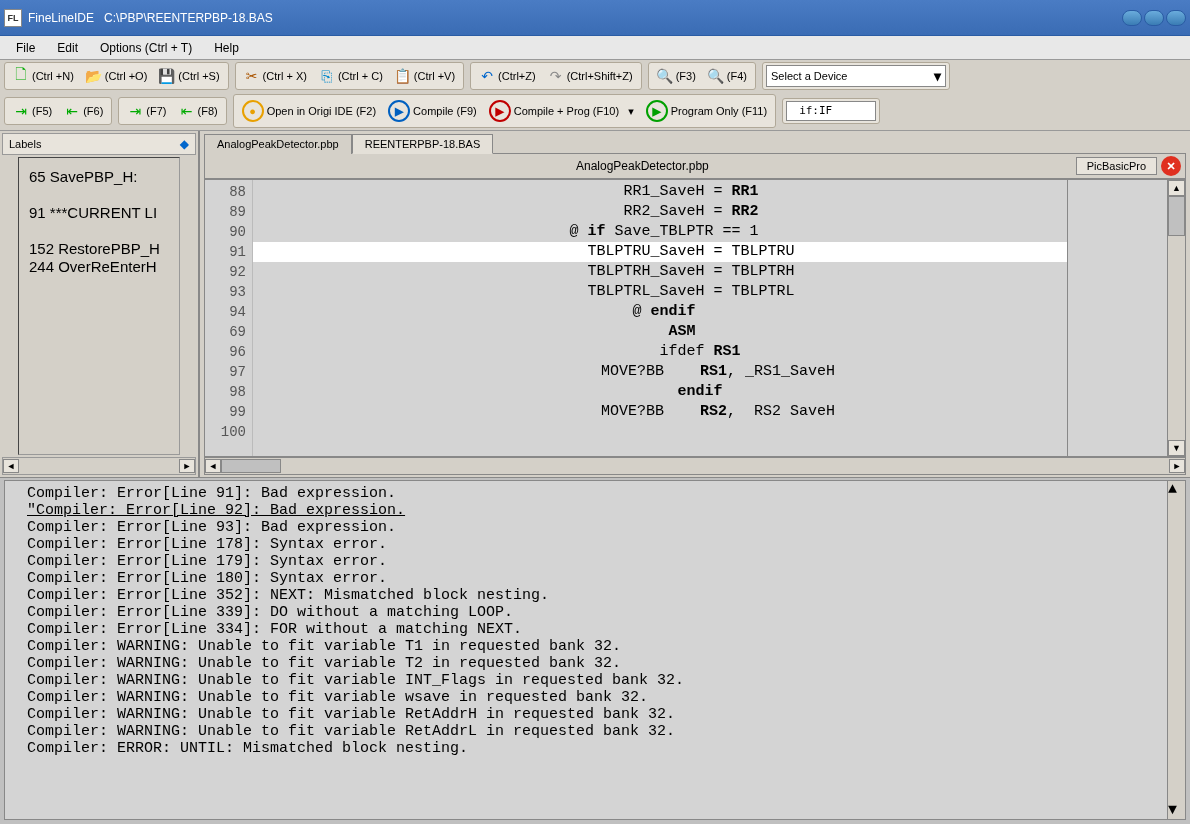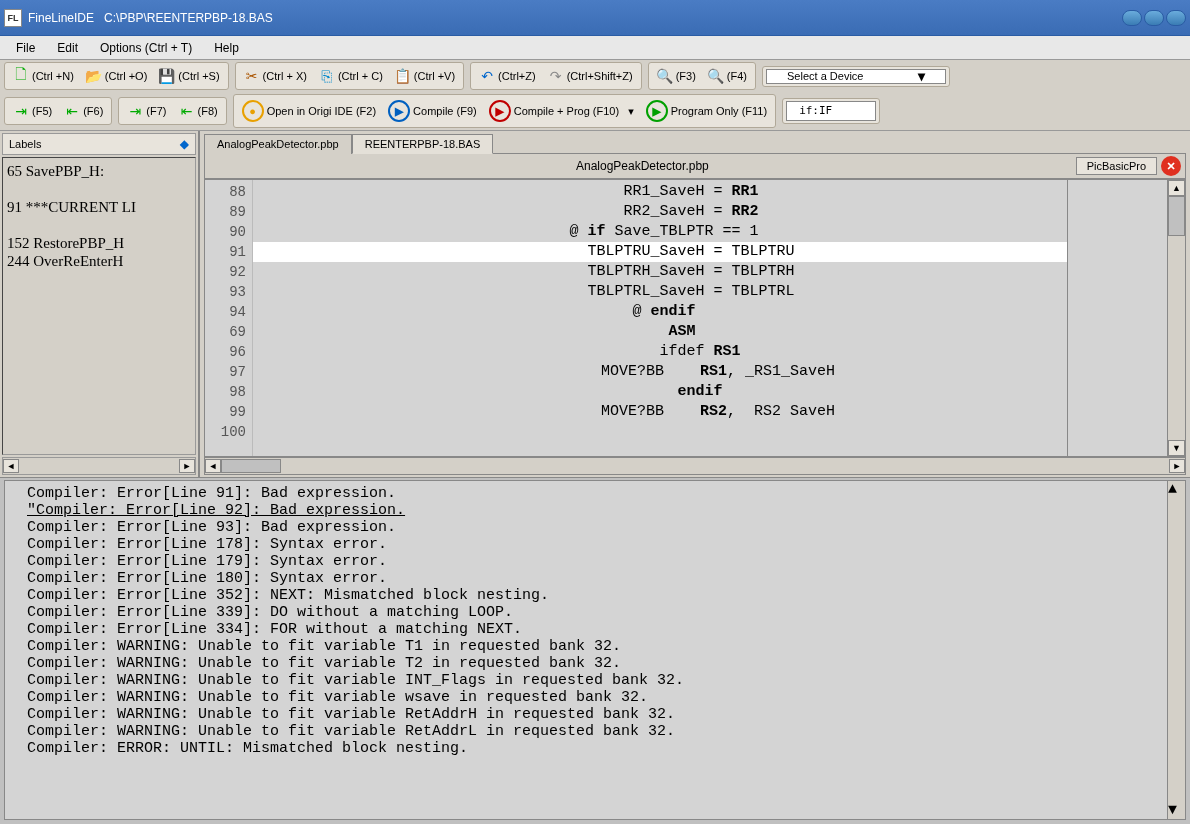--- a/index.html
+++ b/index.html
@@ -10,28 +10,28 @@
 .titlebar .spacer { flex: 1; }
 .win-controls { display: flex; gap: 2px; }
 .win-btn { width: 20px; height: 16px; background: linear-gradient(to bottom,#6aacdc,#3a7cb4); border-radius: 8px; border: 1px solid #2a5ca4; cursor: pointer; }
 .menubar { height: 24px; background: #e8e8e8; border-bottom: 1px solid #999; display: flex; align-items: center; padding: 0 6px; gap: 2px; }
 .menuitem { padding: 3px 10px; font-size: 12px; cursor: pointer; }
 .toolbars { background: #d4d0c8; border-bottom: 1px solid #999; display: flex; flex-direction: column; }
 .toolbar-row { display: flex; align-items: center; padding: 2px 4px; gap: 2px; flex-wrap: wrap; }
 .tb-group { display: flex; align-items: center; background: #e8e4dc; border: 1px solid #b0a898; border-radius: 3px; padding: 2px 3px; margin-right: 4px; gap: 2px; }
 .tb-btn { display: flex; align-items: center; padding: 2px 4px; border: 1px solid transparent; border-radius: 2px; cursor: pointer; font-size: 11px; gap: 3px; white-space: nowrap; }
 .tb-icon { width: 16px; height: 16px; display: inline-flex; align-items: center; justify-content: center; font-size: 14px; }
-.device-select { display: flex; align-items: center; border: 1px solid #888; background: #fff; padding: 1px 20px; width: 180px; height: 15px; justify-content: space-between; gap: 24px; }
+.device-select { display: flex; align-items: center; border: 1px solid #888; background: #fff; padding: 1px 4px; width: 180px; height: 22px; justify-content: space-between; gap: 24px; }
 .device-select .arrow { font-size: 14px; font-weight: bold; }
 .if-box { border: 1px solid #888; background: #fff; padding: 2px 12px; width: 90px; height: 20px; font-family: monospace; }
 .main-area { display: flex; flex: 1; overflow: hidden; border-bottom: 1px solid #888; height: 330px; }
 .side-panel { width: 200px; background: #d4d0c8; border-right: 2px solid #888; display: flex; flex-direction: column; justify-content: flex-end; }
 .side-header { display: flex; align-items: center; justify-content: space-between; padding: 3px 6px; background: #e8e4dc; border: 1px solid #999; margin: 2px; }
 .side-header .filter-icon { color: #06c; font-size: 12px; }
-.side-list { flex: 1; background: #d4d0c8; padding: 4px; font-family: Liberation Serif, serif; font-size: 15px; color: #000; overflow: hidden; border: 1px inset #999; margin: 0 2px; }
+.side-list { flex: 1; background: #d4d0c8; padding: 10px; font-family: Liberation Sans, sans-serif; font-size: 15px; color: #000; overflow: hidden; border: 1px inset #999; margin: 0 18px; }
 .side-list div { white-space: nowrap; line-height: 18px; }
 .hscroll { height: 18px; background: #d4d0c8; border: 1px solid #999; display: flex; align-items: center; justify-content: space-between; margin: 2px; }
 .hscroll .sbtn { width: 16px; height: 14px; background: #e8e4dc; border: 1px solid #888; font-size: 9px; display:flex; align-items:center; justify-content:center; cursor:pointer;}
 .editor-panel { flex: 1; display: flex; flex-direction: column; background: #d4d0c8; }
 .tab-row { display: flex; padding: 2px 4px 0 4px; gap: 0; }
 .tab { padding: 3px 12px; background: #d4d0c8; border: 1px solid #888; border-bottom: none; font-size: 11px; cursor: pointer; position: relative; top: 1px; }
 .tab.active { background: #e4e0d8; border-bottom: 1px solid #e4e0d8; }
 .tab-header { display: flex; align-items: center; background: #d4d0c8; border: 1px solid #888; padding: 2px 4px; margin: 0 4px; }
 .tab-header .filename { flex: 1; text-align: center; font-size: 12px; }
 .tab-header .lang-btn { padding: 2px 10px; border: 1px solid #888; background: #e8e4dc; font-size: 11px; cursor: pointer; }

